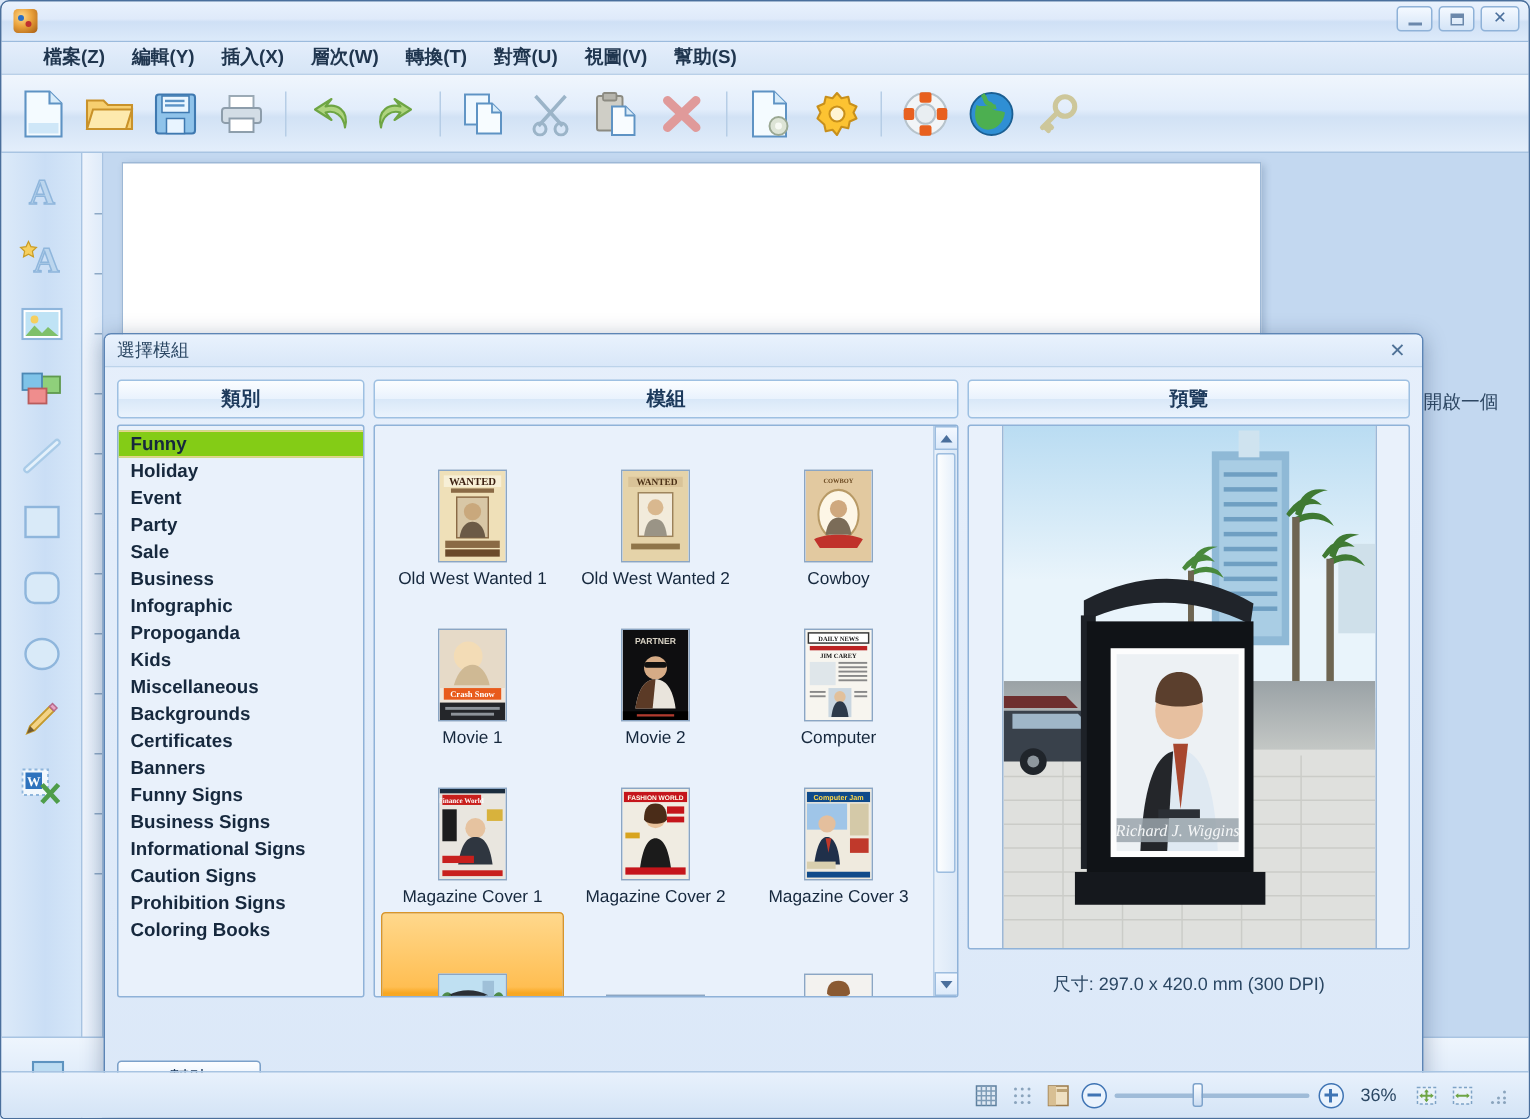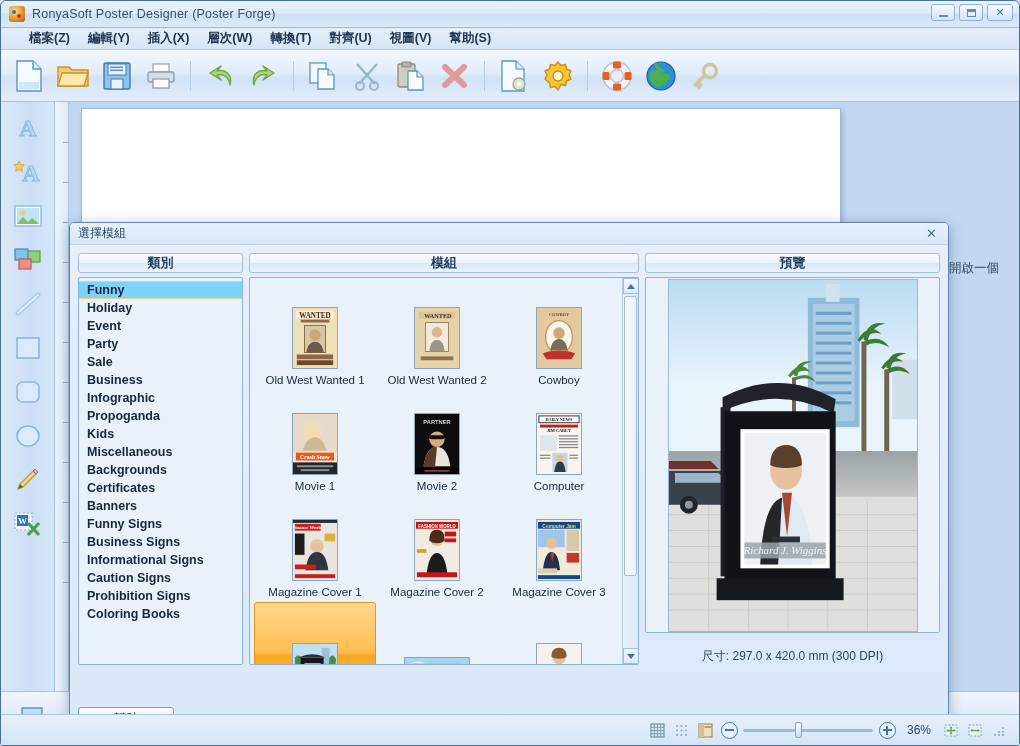--- a/index.html
+++ b/index.html
@@ -132,39 +132,39 @@
   #dlg-title{
     height:22px;border-radius:4px 4px 0 0;
     background:linear-gradient(#e9f2fd,#d9e7f8);
     border-bottom:1px solid #bcd3ea;
     display:flex;align-items:center;padding:0 8px;
   }
   #dlg-title span.t{ font-size:12px;color:#2b4763; }
   #dlg-close{ margin-left:auto;color:#4f7297;font-size:13px;line-height:1;padding:0 3px; }
   #dlg-body{ position:absolute;left:0;right:0;top:22px;bottom:0;padding:8px; }
   .panel-header{
-    height:20px;border:1px solid #9ec0e2;border-radius:3px;
+    height:26px;border:1px solid #9ec0e2;border-radius:3px;
     background:linear-gradient(#fbfdff 0%,#e9f2fd 50%,#d9e8f8 51%,#eaf3fd 100%);
     display:flex;align-items:center;justify-content:center;
     font-size:13px;color:#1d3a5c;font-weight:bold;
   }
   #cols{ display:flex; gap:6px; height:412px; }
   #col-cat{ width:165px;display:flex;flex-direction:column; }
   #col-tpl{ width:390px;display:flex;flex-direction:column; }
   #col-prev{ flex:1;display:flex;flex-direction:column; }
   .panel-body{
     flex:1;margin-top:4px;border:1px solid #8fb2d8;border-radius:2px;
     background:#e9f1fb;position:relative;overflow:hidden;
   }
   
   #cat-list{ padding:3px 0; }
   .cat-item{
     padding:1px 8px;font-size:12.5px;font-weight:bold;color:#16283d;line-height:16px;
   }
-  .cat-item.selected{ background:#7dd3fc; border:1px solid #e6d48a;border-left:none;border-right:none; padding:0px 8px;}
+  .cat-item.selected{ background:#84cc16; border:1px solid #e6d48a;border-left:none;border-right:none; padding:0px 8px;}
   
   #tpl-scroll{ position:absolute;left:0;top:0;right:16px;bottom:0;overflow:hidden; }
   #tpl-grid{ display:flex;flex-wrap:wrap;padding:6px 0 0 4px; }
   .tpl-cell{
     width:122px;height:104px;margin:0 0 2px 0;
     display:flex;flex-direction:column;align-items:center;justify-content:flex-end;
     border:1px solid transparent;border-radius:3px;padding-top:4px;
   }
   .tpl-cell.selected{
     background:linear-gradient(#ffd88c 0%,#ffbe52 48%,#f8a722 52%,#ffd07a 100%);
@@ -215,21 +215,20 @@
   #dlg-footer{ position:absolute;left:8px;right:8px;bottom:8px;display:flex;align-items:center; }
   #footer-right{ margin-left:auto;display:flex;gap:10px; }
 </style>
 </head>
 <body>
 
 <div id="app-window">
 
   <div id="titlebar">
     <div id="app-icon"></div>
-    <div id="title-text">RonyaSoft Poster Designer (Poster Forge)</div>
     <div class="wbtns">
       <div class="wbtn">
           <span class="min"></span>
         </div>
       <div class="wbtn">
           <span class="max"></span>
         </div>
       <div class="wbtn close">✕</div>
     </div>
   </div>

